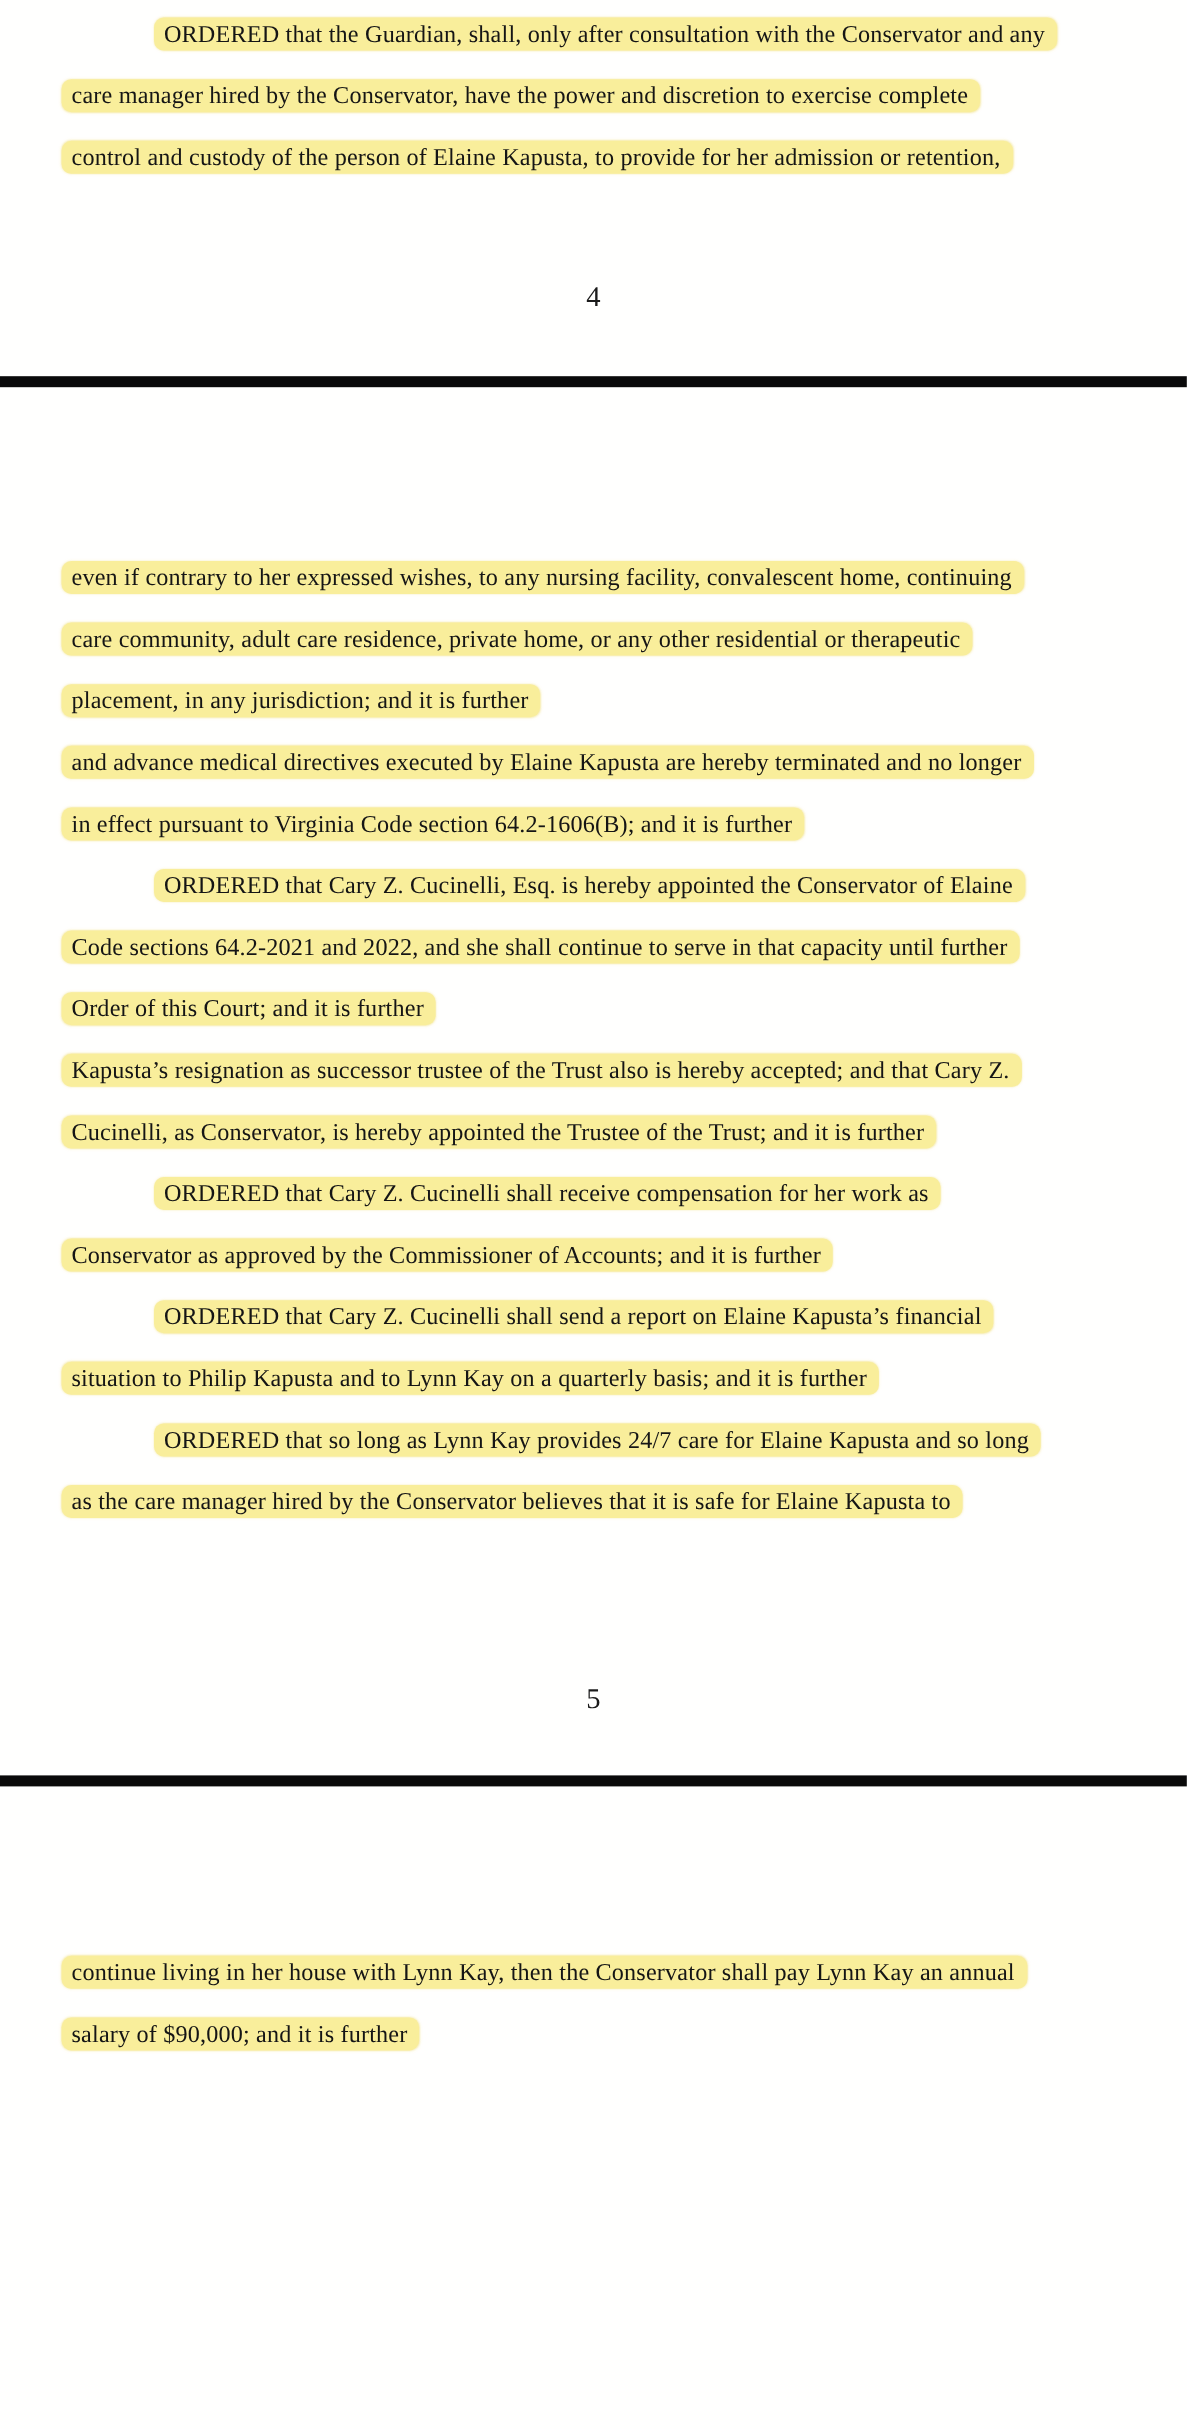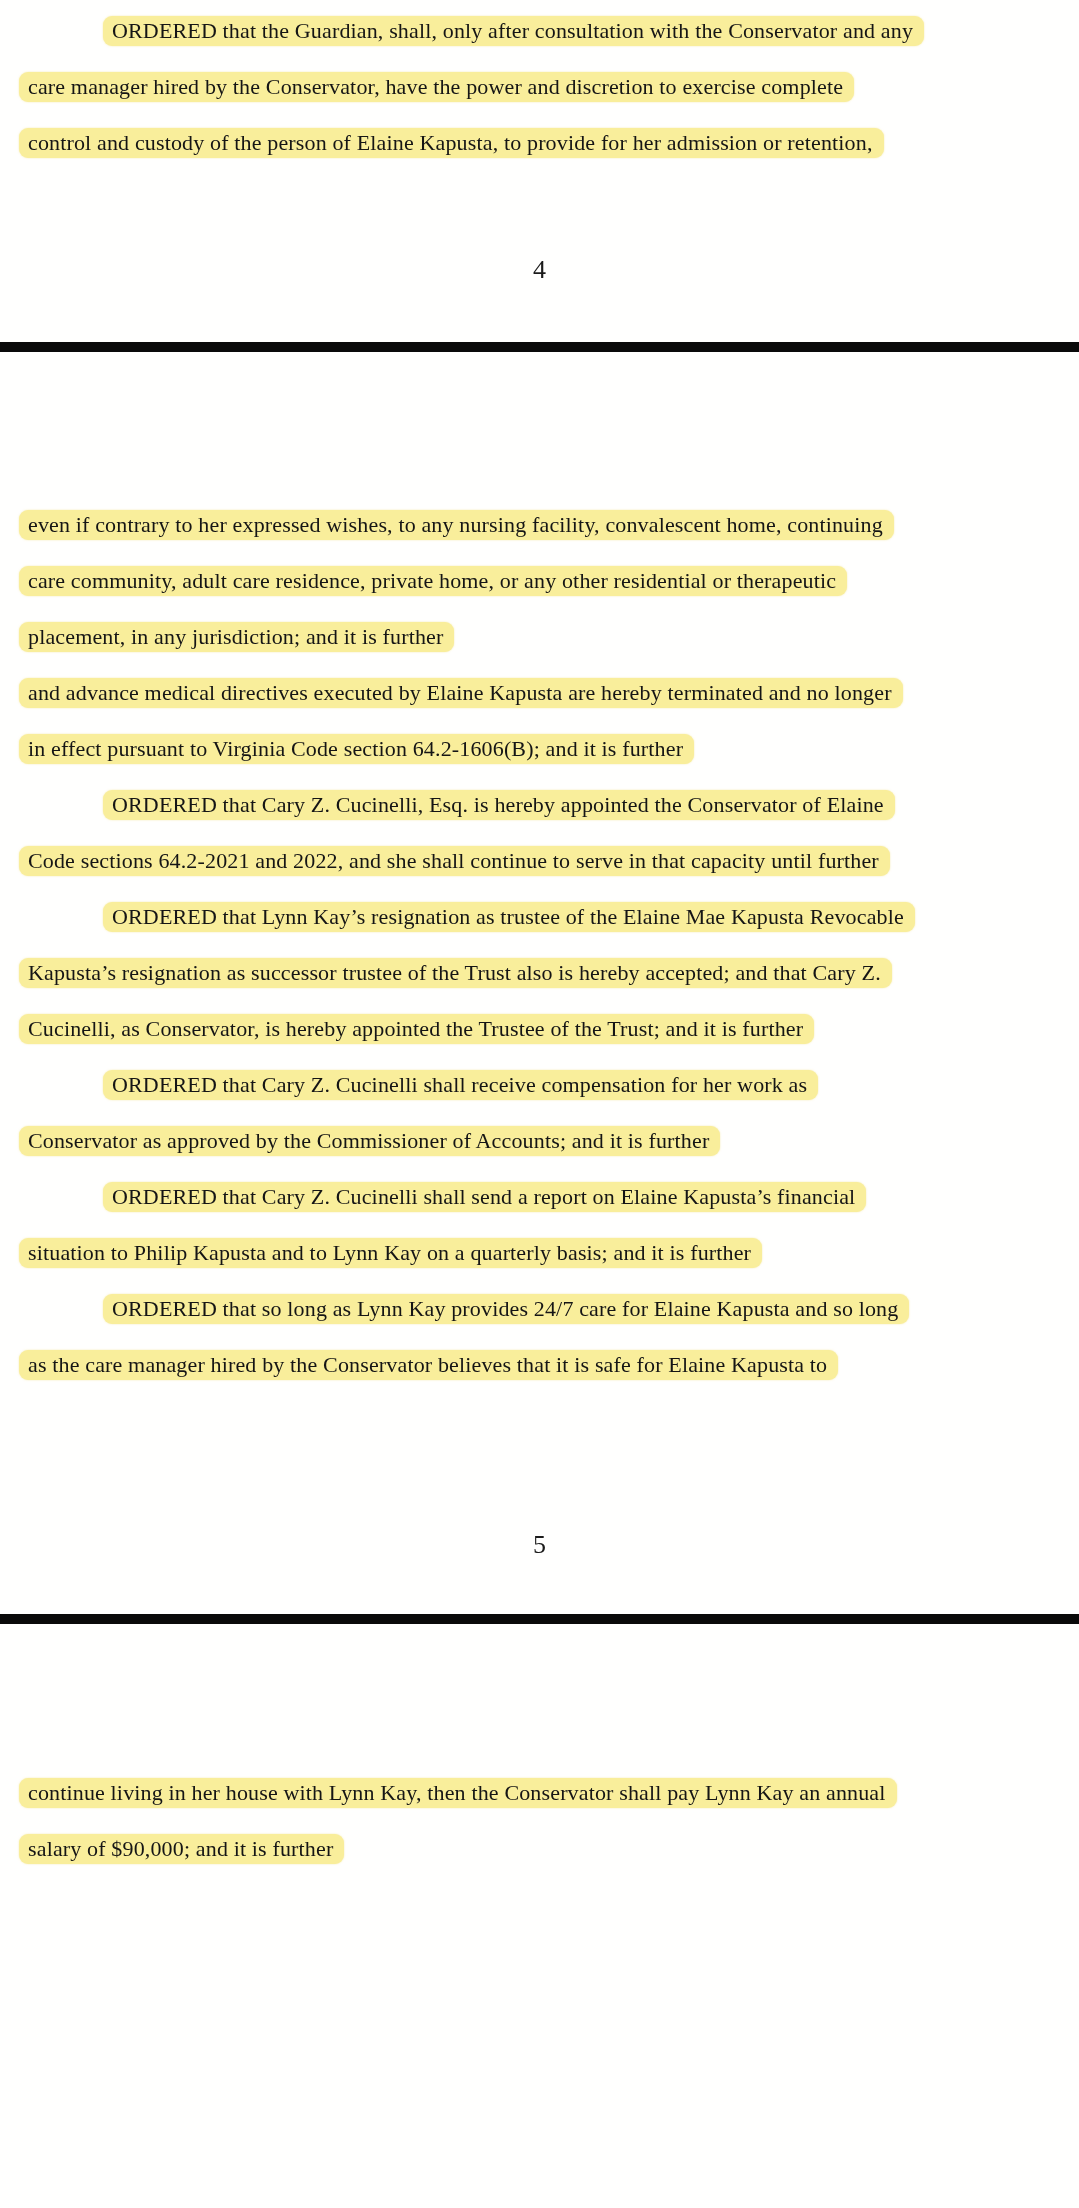--- a/index.html
+++ b/index.html
@@ -14,21 +14,21 @@
     font-family: "Liberation Serif", serif;
     color: #161616;
   }
   .doc {
     position: relative;
     width: 1079px;
     height: 2208px;
     background: #fffffe;
   }
   .lines {
-    padding-left: 19px;
+    padding-left: 56px;
   }
   .line-row {
     height: 56px;
   }
   .hl {
     display: inline-block;
     background: #f9ee9b;
     border-radius: 9px;
     padding: 3px 11px 4px 9px;
     font-size: 22px;
@@ -79,21 +79,21 @@
 
   <section class="page-fragment p5">
     <div class="lines">
         <div class="line-row"><span class="hl">even if contrary to her expressed wishes, to any nursing facility, convalescent home, continuing</span></div>
         <div class="line-row"><span class="hl">care community, adult care residence, private home, or any other residential or therapeutic</span></div>
         <div class="line-row"><span class="hl">placement, in any jurisdiction; and it is further</span></div>
         <div class="line-row"><span class="hl">and advance medical directives executed by Elaine Kapusta are hereby terminated and no longer</span></div>
         <div class="line-row"><span class="hl">in effect pursuant to Virginia Code section 64.2-1606(B); and it is further</span></div>
         <div class="line-row"><span class="hl indent">ORDERED that Cary Z. Cucinelli, Esq. is hereby appointed the Conservator of Elaine</span></div>
         <div class="line-row"><span class="hl">Code sections 64.2-2021 and 2022, and she shall continue to serve in that capacity until further</span></div>
-        <div class="line-row"><span class="hl indent">ORDERED that Lynn Kay’s resignation as trustee of the Elaine Mae Kapusta Revocable</span></div>
+        <div class="line-row"><span class="hl">Order of this Court; and it is further</span></div>
         <div class="line-row"><span class="hl">Kapusta’s resignation as successor trustee of the Trust also is hereby accepted; and that Cary Z.</span></div>
         <div class="line-row"><span class="hl">Cucinelli, as Conservator, is hereby appointed the Trustee of the Trust; and it is further</span></div>
         <div class="line-row"><span class="hl indent">ORDERED that Cary Z. Cucinelli shall receive compensation for her work as</span></div>
         <div class="line-row"><span class="hl">Conservator as approved by the Commissioner of Accounts; and it is further</span></div>
         <div class="line-row"><span class="hl indent">ORDERED that Cary Z. Cucinelli shall send a report on Elaine Kapusta’s financial</span></div>
         <div class="line-row"><span class="hl">situation to Philip Kapusta and to Lynn Kay on a quarterly basis; and it is further</span></div>
         <div class="line-row"><span class="hl indent">ORDERED that so long as Lynn Kay provides 24/7 care for Elaine Kapusta and so long</span></div>
         <div class="line-row"><span class="hl">as the care manager hired by the Conservator believes that it is safe for Elaine Kapusta to</span></div>
       </div>
     <div class="pageno">5</div>

